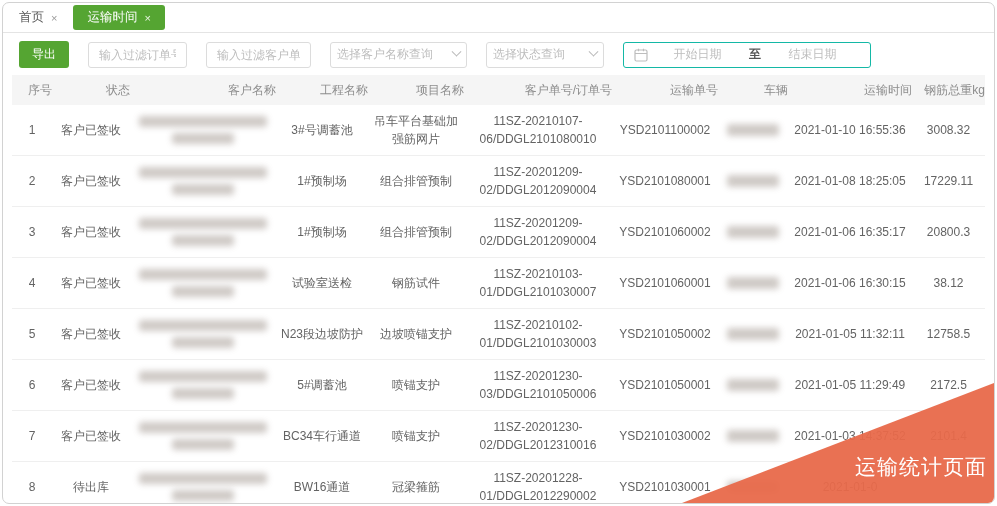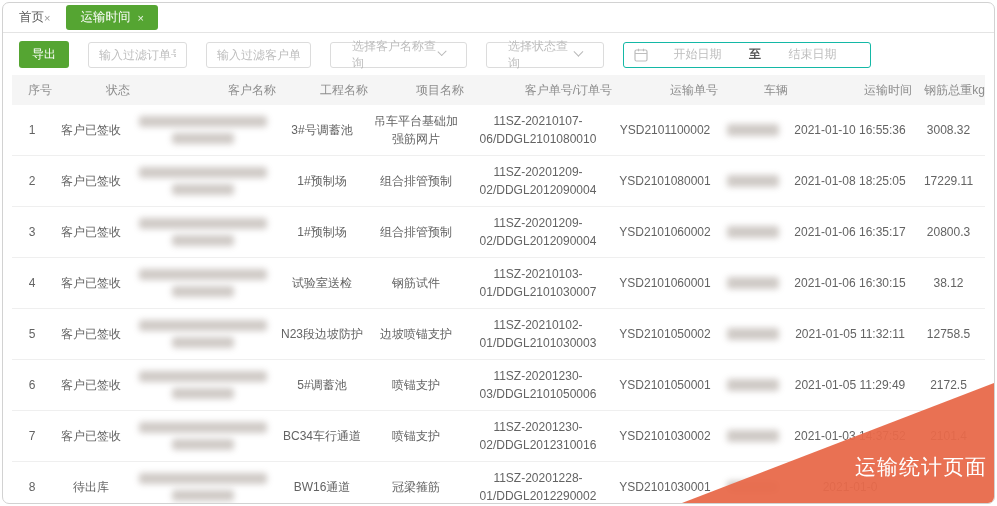--- a/index.html
+++ b/index.html
@@ -3,34 +3,34 @@
 <meta charset="utf-8">
 <style>
   * { box-sizing: border-box; margin: 0; padding: 0; }
   html,body { width: 997px; height: 506px; background:#fff; font-family:"Liberation Sans","DejaVu Sans",sans-serif; }
   .page {
     position: relative; width: 993px; height: 502px; margin: 2px;
     border: 1px solid #d2d2d2; border-radius: 7px; overflow: hidden; background: #fff;
   }
   
   .tabbar { height: 30px; display:flex; align-items:center; gap:16px; padding:0 16px; border-bottom:1px solid #e4e4e4; }
-  .tab-plain { display:inline-flex; align-items:center; font-size:12.5px; color:#5a5a5a; cursor:pointer; }
+  .tab-plain { display:inline-flex; align-items:center; gap:7px; font-size:12.5px; color:#5a5a5a; cursor:pointer; }
   .tab-plain .x { color:#9a9a9a; font-size:11px; }
   .tab-active { display:inline-flex; align-items:center; gap:7px; font-size:12.5px; color:#fff;
     background: var(--green,#55a532); border-radius:3px; padding:4px 14px; cursor:pointer; }
   .tab-active .x { color:#eaf5e4; font-size:11px; }
   
   .filters { display:flex; align-items:center; gap:19px; padding:8px 16px 7px; }
   .btn-export { background: var(--green,#55a532); color:#fff; border:none; border-radius:3px;
     font-size:12px; padding:5px 13px; cursor:pointer; font-family:inherit; }
   .inp { height:26px; border:1px solid #dcdcdc; border-radius:3px; font-size:12px; padding:0 10px;
     color:#555; font-family:inherit; outline:none; }
   .inp::placeholder { color:#bdbdbd; }
   .sel { height:26px; border:1px solid #dcdcdc; border-radius:3px; font-size:12px; color:#bdbdbd;
-    display:flex; align-items:center; justify-content:space-between; padding:0 21px; cursor:pointer; }
+    display:flex; align-items:center; justify-content:space-between; padding:0 6px; cursor:pointer; }
   .caret { width:7px; height:7px; border-right:1.4px solid #b9b9b9; border-bottom:1.4px solid #b9b9b9;
     transform:rotate(45deg) translate(-2px,-2px); }
   .daterange { height:26px; width:248px; border:1px solid #14b8a6; border-radius:3px; display:flex;
     align-items:center; padding:0 10px; font-size:12px;font-family:Liberation Mono, monospace; }
   .daterange .ph { color:#bdbdbd; flex:1; text-align:center; }
   .daterange .to { color:#555; font-weight:bold; padding:0 4px; }
   
   .table { padding:0 9px; }
   .tr-head, .tr {
     display:grid;

